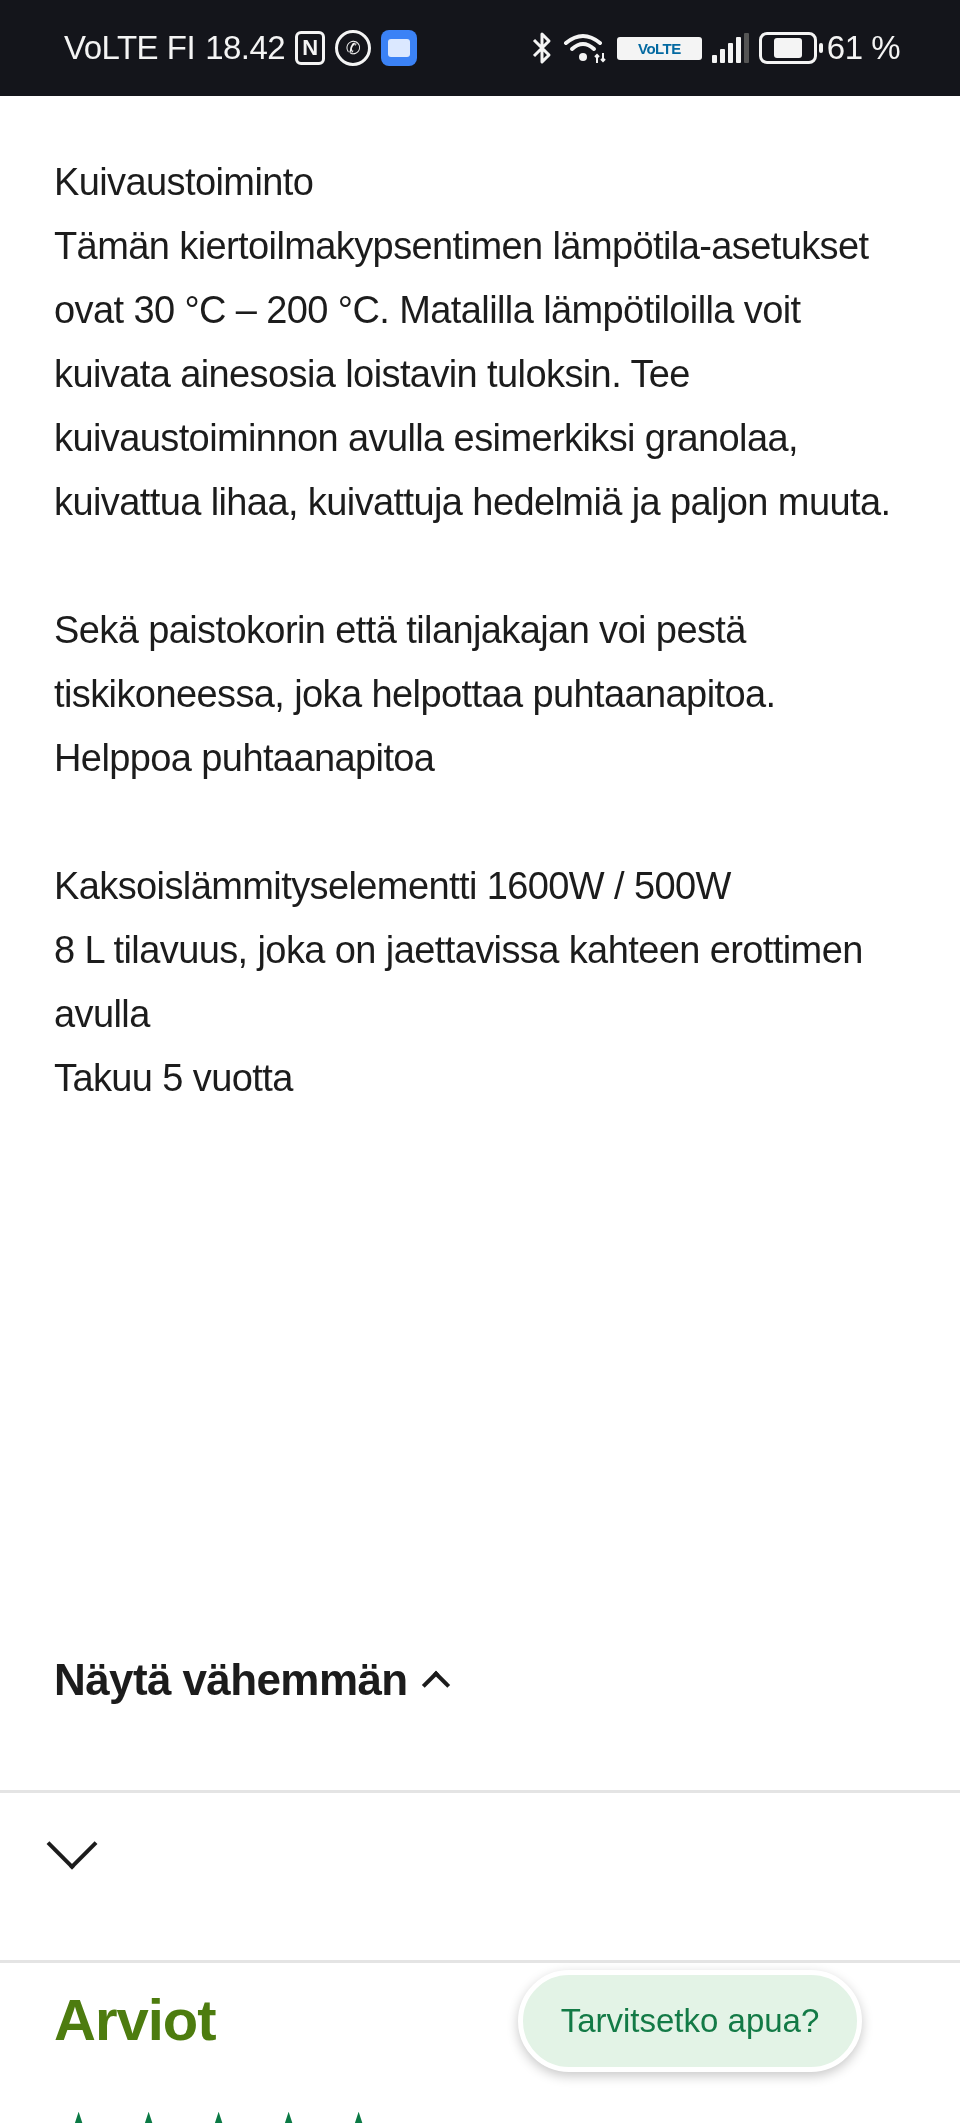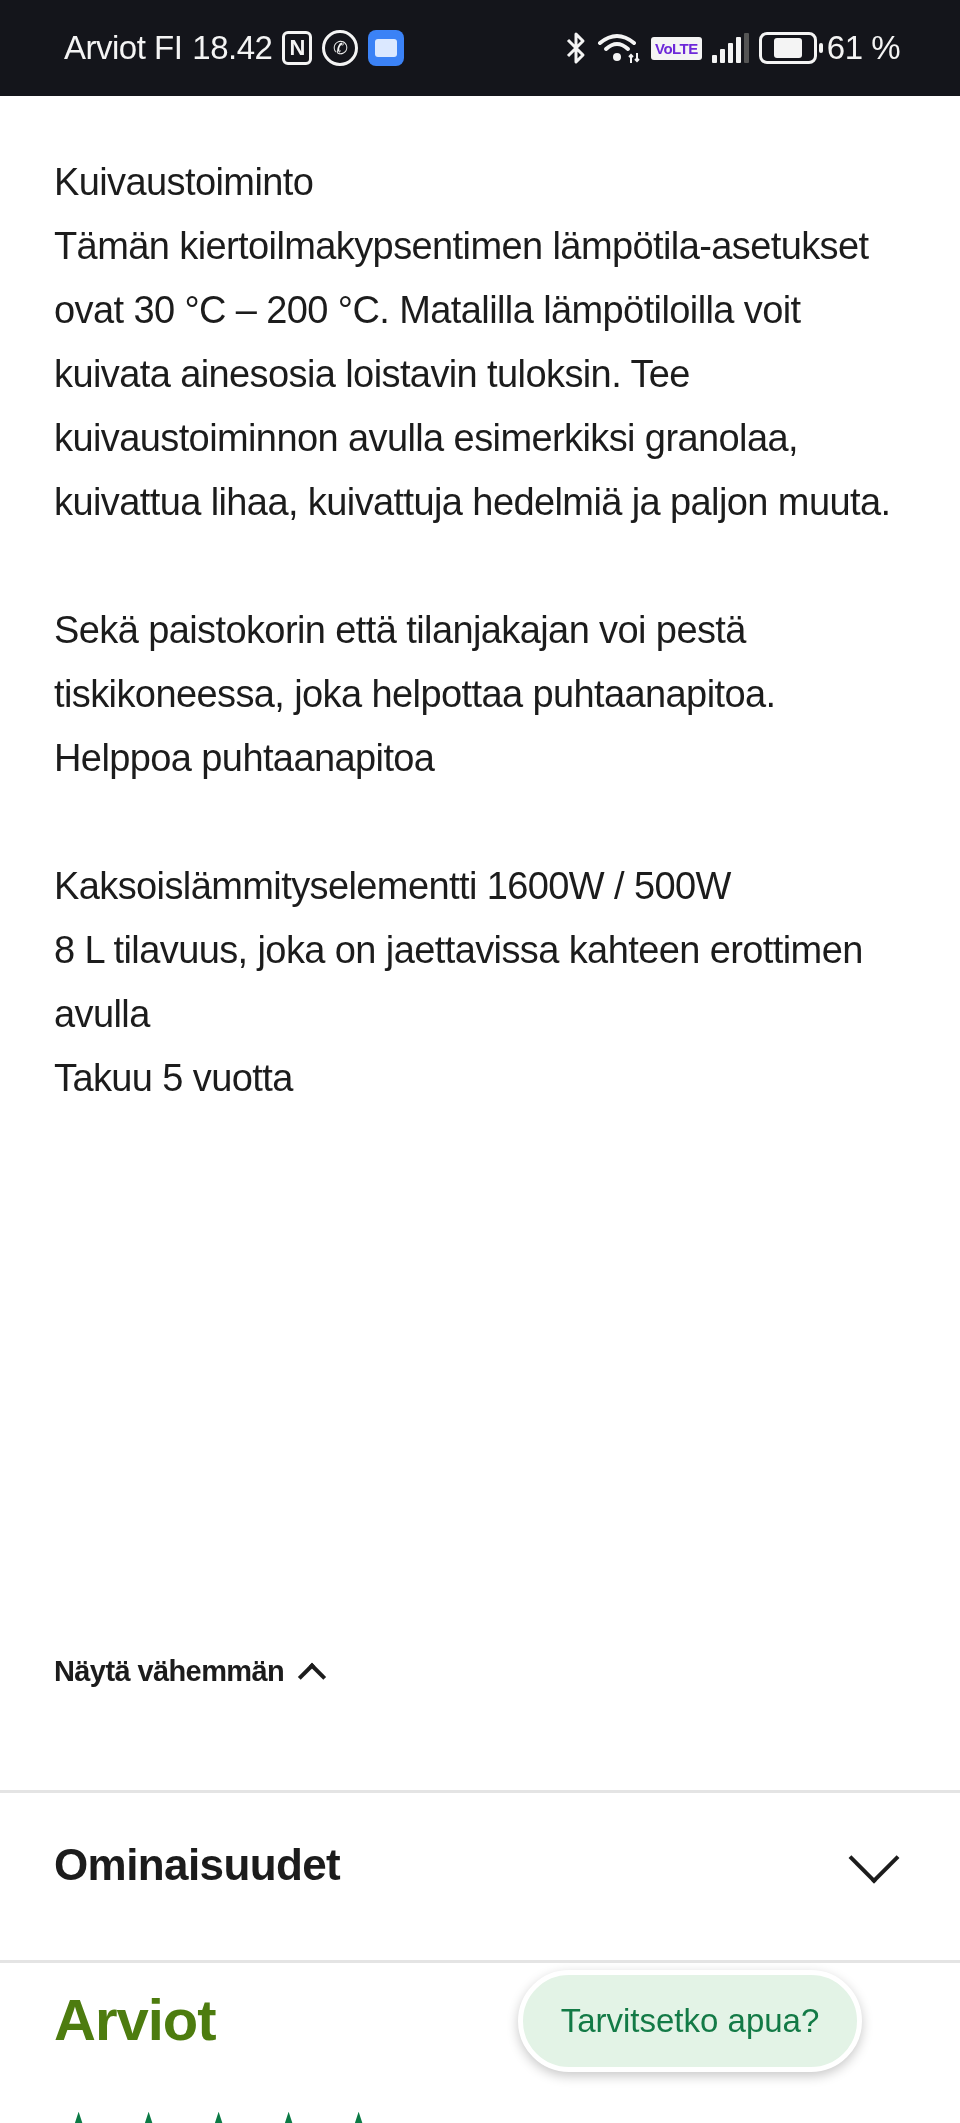--- a/index.html
+++ b/index.html
@@ -37,22 +37,22 @@
     }
     .mail-icon {
       width: 36px; height: 36px; background: #3b82f6; border-radius: 8px;
       position: relative;
     }
     .mail-icon::after {
       content: ""; position: absolute; left: 7px; top: 9px; width: 22px; height: 18px;
       background: #dbe8ff; border-radius: 3px;
     }
     .volte-icon {
-      background: #f4f4f4; color: #6d28d9; font-size: 15px; font-weight: bold;
-      padding: 3px 4px; border-radius: 3px; letter-spacing: -0.5px;
+      background: #f4f4f4; color: #0369a1; font-size: 15px; font-weight: bold;
+      padding: 3px 21px; border-radius: 3px; letter-spacing: -0.5px;
     }
     .signal-icon { display: inline-flex; align-items: flex-end; gap: 3px; height: 30px; }
     .signal-icon span { width: 5px; background: #f4f4f4; border-radius: 1px; }
     .signal-icon span.dim { background: #555; }
     .battery-icon {
       width: 58px; height: 32px; border: 3px solid #f4f4f4; border-radius: 8px;
       position: relative; padding: 3px;
     }
     .battery-icon .fill { width: 60%; height: 100%; background: #f4f4f4; border-radius: 3px; }
     .battery-icon::after {
@@ -75,21 +75,21 @@
     }
     .desc p { margin: 0; }
     .gap { height: 64px; }
     .show-less {
       position: absolute;
       left: 54px;
       top: 1655px;
       display: flex;
       align-items: center;
       gap: 18px;
-      font-size: 29px;
+      font-size: 44px;
       font-weight: bold;
       letter-spacing: -0.6px;
       color: #1c1c1c;
       cursor: pointer;
     }
     .chev-up {
       width: 20px; height: 20px;
       border-left: 4px solid #1c1c1c;
       border-top: 4px solid #1c1c1c;
       transform: rotate(45deg);
@@ -134,21 +134,21 @@
       display: flex; align-items: center; justify-content: center;
       font-size: 33px; color: #137a46;
       cursor: pointer;
     }
   </style>
 </head>
 <body>
 
 <div class="status-bar">
   <div class="sb-left">
-    <span class="sb-text">Arviot FI</span>
+    <span class="sb-text">VoLTE FI</span>
     <span class="sb-text">18.42</span>
     <span class="sb-icon nfc-icon">N</span>
     <span class="sb-icon wa-icon">✆</span>
     <span class="sb-icon mail-icon"></span>
   </div>
   <div class="sb-right">
     <span class="sb-icon">
       <svg width="22" height="34" viewBox="0 0 22 34">
           <path d="M3 9 L18 24 L11 31 L11 3 L18 10 L3 25" fill="none" stroke="#f4f4f4" stroke-width="3" stroke-linejoin="round"></path>
         </svg>
@@ -191,21 +191,20 @@
   </div>
 
   <div class="show-less">
     <span>Näytä vähemmän</span>
     <span class="chev-up"></span>
   </div>
 
   <div class="divider" style="top:1790px"></div>
 
   <div class="accordion">
-    <span class="accordion-title">Ominaisuudet</span>
     <span class="chev-down"></span>
   </div>
 
   <div class="divider" style="top:1960px"></div>
 
   <div class="reviews-title">Arviot</div>
 
   <div class="stars">
     <span class="star">★</span>
     <span class="star">★</span>

